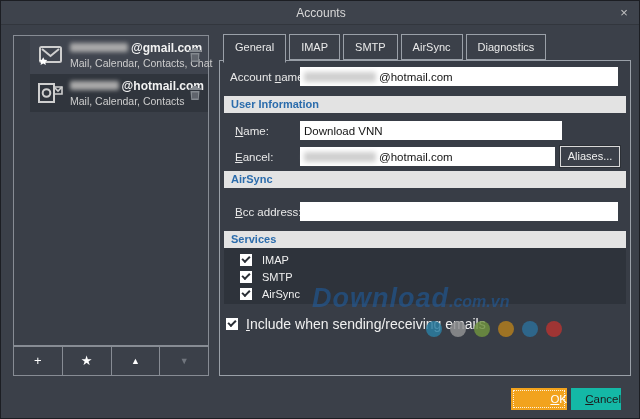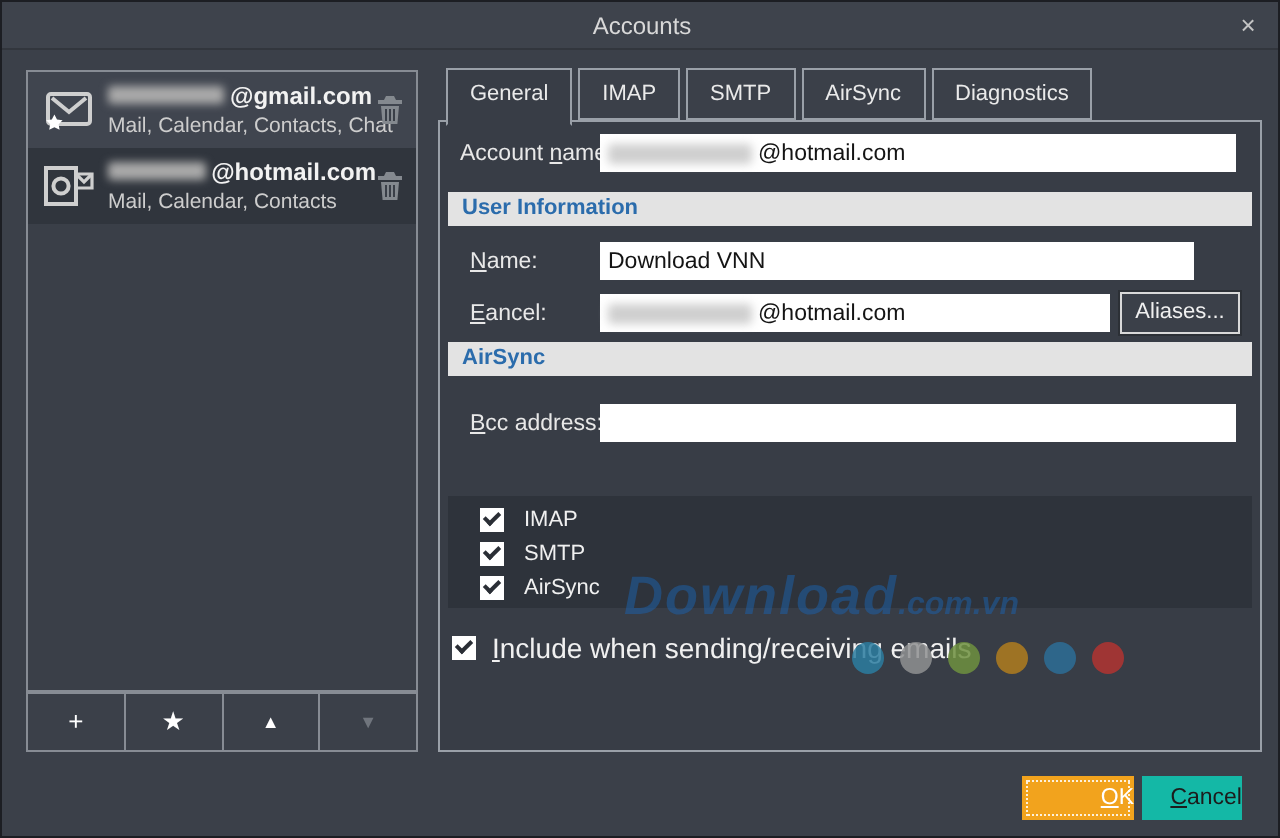--- a/index.html
+++ b/index.html
@@ -11,21 +11,21 @@
   }
   
   .titlebar { position:absolute; left:0; top:0; width:640px; height:24px;
     background:#3e434c; border-bottom:1px solid #32363d; }
   .title { position:absolute; left:0; right:0; top:0; height:24px; line-height:24px;
     text-align:center; color:#d8d8d8; font-size:12px; }
   .close-btn { position:absolute; right:8px; top:3px; width:18px; height:18px;
     line-height:18px; text-align:center; color:#c4c4c4; font-size:13px; cursor:default; }
   
   .account-list { position:absolute; left:12px; top:34px; width:196px; height:311px;
-    background:#3a3f48; border:1px solid #878c94; }
+    background:#3a3f48; border:1px solid #878c94;padding-left:16px; }
   .acc-row { position:relative; width:100%; height:38px; }
   .acc-row.r1 { background:#40454f; }
   .acc-row.r2 { background:#30353d; }
   .acc-icon { position:absolute; left:8px; top:8px; width:25px; height:22px; }
   .acc-text { position:absolute; left:40px; top:4px; width:134px; }
   .acc-name { display:flex; align-items:center; height:15px; font-size:12px;
     font-weight:bold; color:#f2f2f2; white-space:nowrap; }
   .acc-sub { font-size:10.5px; color:#cdcdcd; margin-top:2px; white-space:nowrap; }
   .redact-dark { display:inline-block; width:58px; height:9px; background:#a9a9a9;
     border-radius:2px; filter:blur(2px); margin-right:3px; }
@@ -164,34 +164,35 @@
 
     <span class="lbl" style="left:10px; top:10px;"><span>Account </span><span class="accel">n</span><span>ame:</span></span>
     <div class="tinput" style="left:80px; top:6px; width:318px; height:19px;">
         <span class="redact-light"></span>
         <span>@hotmail.com</span>
       </div>
 
     <div class="section-hdr" style="top:35px;">User Information</div>
 
     <span class="lbl" style="left:15px; top:64px;"><span></span><span class="accel">N</span><span>ame:</span></span>
-    <input class="tinput" style="left: 80px; top: 60px; width: 297px; height: 19px;" value="Download VNN">
+    <input class="tinput" style="left: 80px; top: 60px; width: 262px; height: 19px;" value="Download VNN">
 
     <span class="lbl" style="left:15px; top:90px;"><span></span><span class="accel">E</span><span>ancel:</span></span>
     <div class="tinput" style="left:80px; top:86px; width:255px; height:19px;">
         <span class="redact-light"></span>
         <span>@hotmail.com</span>
       </div>
     <div class="aliases-btn">Aliases...</div>
 
     <div class="section-hdr" style="top:110px;">AirSync</div>
 
     <span class="lbl" style="left:15px; top:145px;"><span></span><span class="accel">B</span><span>cc address:</span></span>
     <input class="tinput" style="left: 80px; top: 141px; width: 318px; height: 19px;" value="">
 
+    <div class="section-hdr" style="top:170px;">Services</div>
 
     <div class="svc-panel">
       <div class="svc-row">
         <span class="checkbox checked"></span>
         <span class="svc-label">IMAP</span>
       </div>
       <div class="svc-row">
         <span class="checkbox checked"></span>
         <span class="svc-label">SMTP</span>
       </div>

